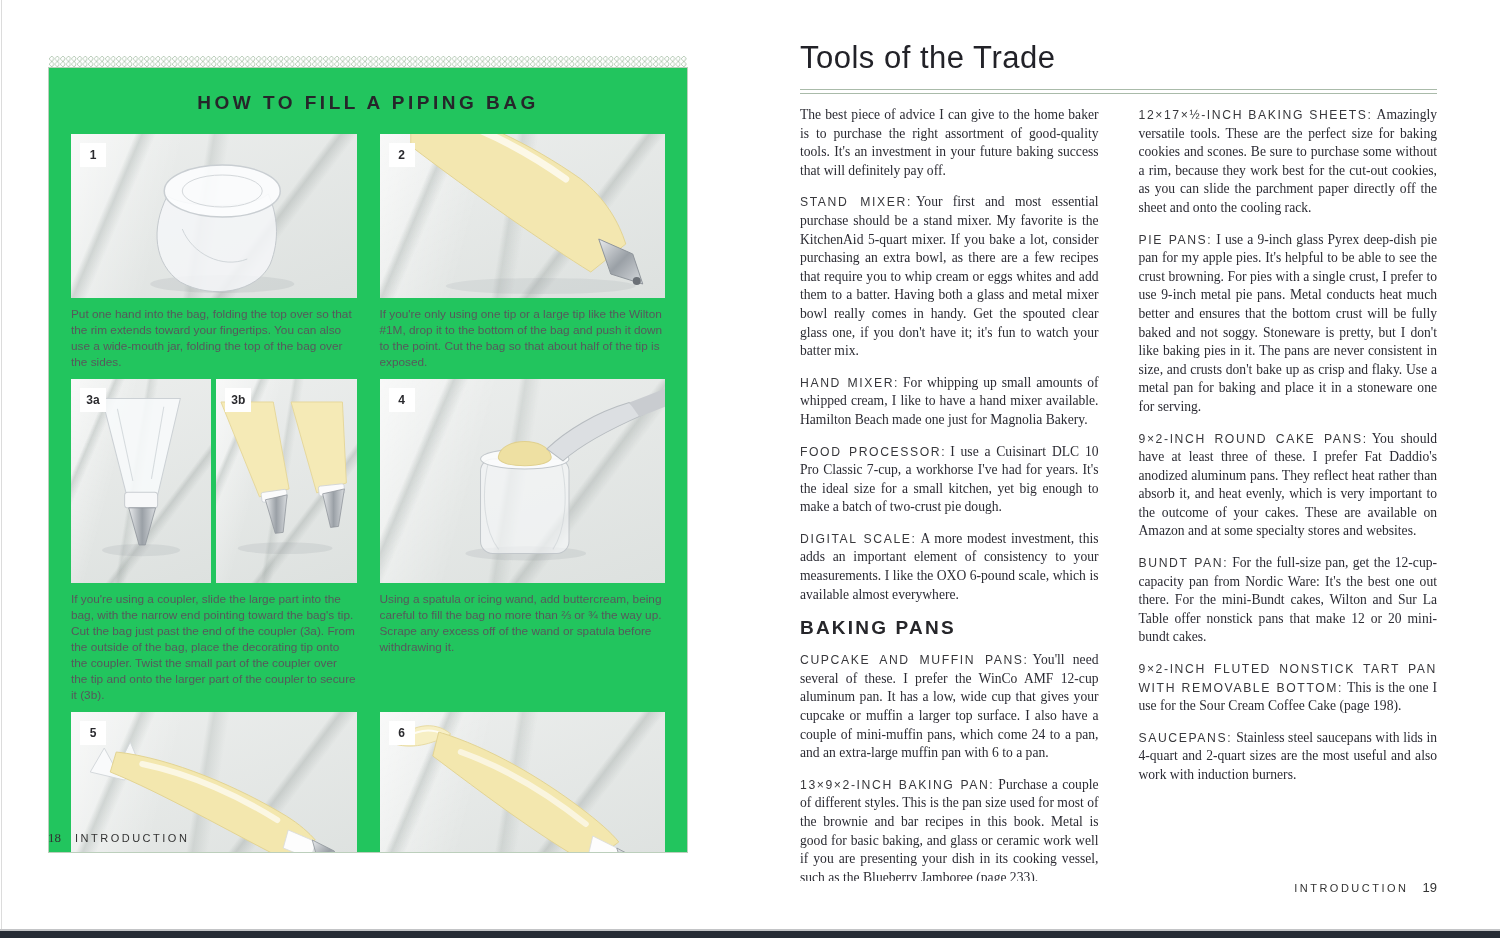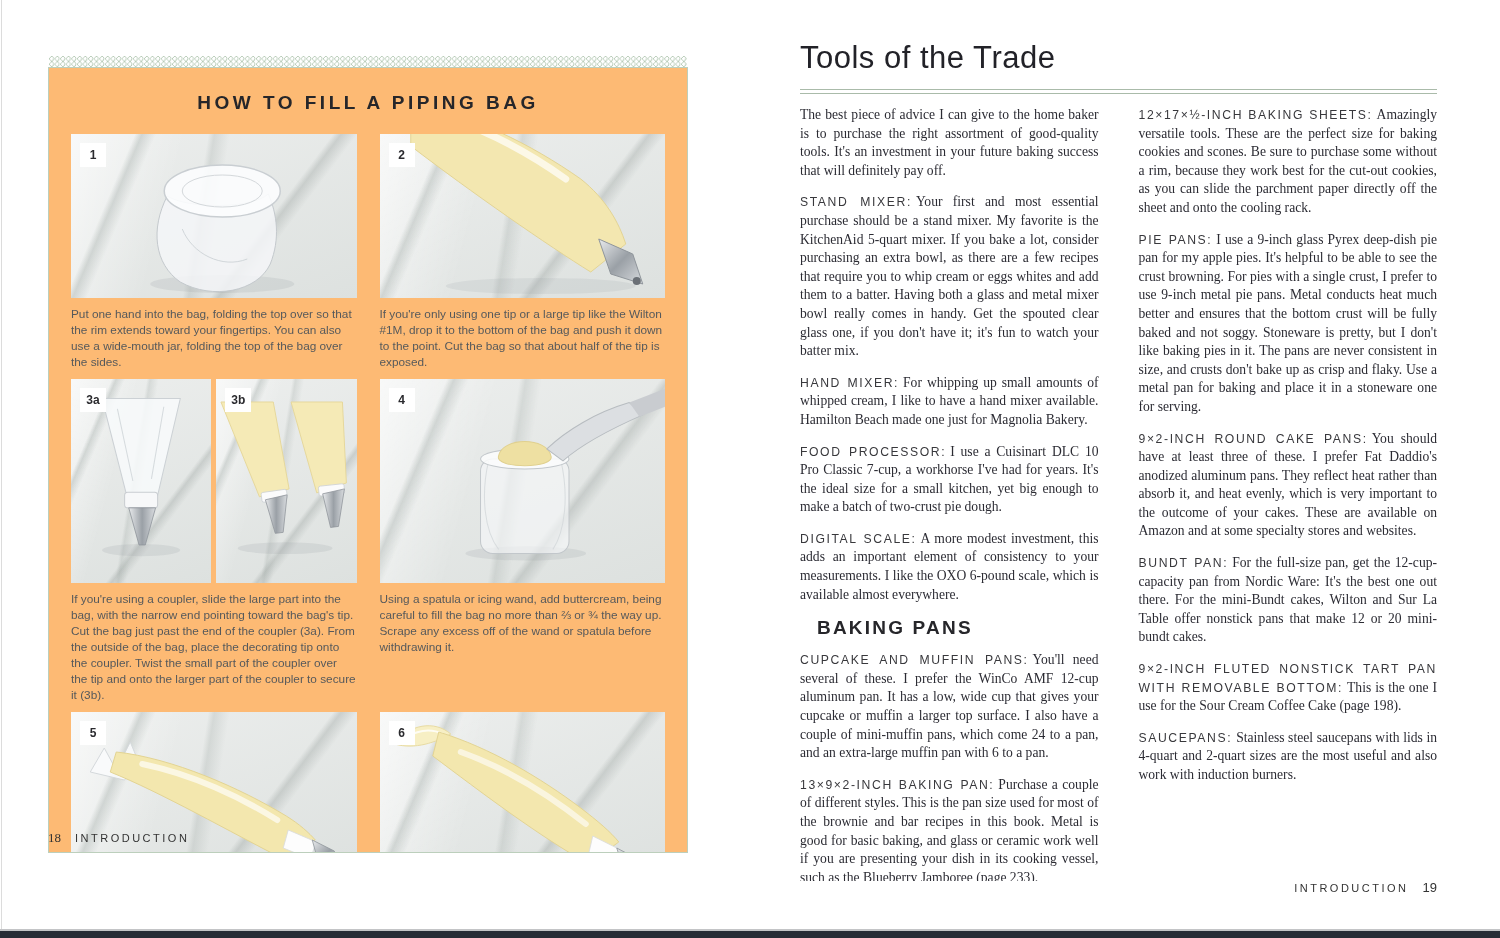--- a/index.html
+++ b/index.html
@@ -13,21 +13,21 @@
 
   
   .left-page{position:absolute;left:48px;top:56px;width:640px;}
   .loop-strip{
     height:11px;margin:0 1px 0 1px;
     background-image:radial-gradient(circle at 2.7px 2.7px, rgba(255,255,255,0) 1.5px, #b7cbb7 1.6px, #b7cbb7 2.4px, rgba(255,255,255,0) 2.5px);
     background-size:5.6px 5.5px;
   }
   .green-box{
     border:1px solid #bccfbc;height:786px;overflow:hidden;
-    padding:16px 22px 0 22px;box-sizing:border-box;background:#fdba74;
+    padding:16px 22px 0 22px;box-sizing:border-box;background:#22c55e;
   }
   .howto-title{
     text-align:center;font-size:19px;font-weight:600;letter-spacing:3.5px;
     color:#26262a;margin:8px 0 20px 0;
   }
   .photo-grid{display:grid;grid-template-columns:1fr 1fr;column-gap:23px;}
   .photo{
     position:relative;overflow:hidden;height:164px;
     background-color:#e9eae9;
     background-image:
@@ -69,21 +69,21 @@
   .body-serif, .entry{
     font-family:"Liberation Serif","DejaVu Serif",serif;
     font-size:13.6px;line-height:18.6px;color:#2b2b33;text-align:justify;
   }
   .entry{margin:0 0 13px 0;}
   .term{
     font-family:"Liberation Sans",sans-serif;font-size:12.2px;letter-spacing:1.6px;
     color:#38383c;padding-right:4px;
   }
   .section-heading{
-    font-size:19px;font-weight:600;letter-spacing:2.2px;color:#26262a;margin:6px 0 12px 17px;
+    font-size:19px;font-weight:600;letter-spacing:2.2px;color:#26262a;margin:6px 0 12px 0;
   }
   .page-footer-right{
     position:absolute;right:63px;top:880px;font-size:11px;letter-spacing:2.5px;color:#333;text-align:right;
   }
   .page-footer-right .pg{font-family:Liberation Sans, sans-serif;font-size:13px;letter-spacing:0;margin-left:14px;}
 </style>
 </head>
 <body>
 
 <div>

